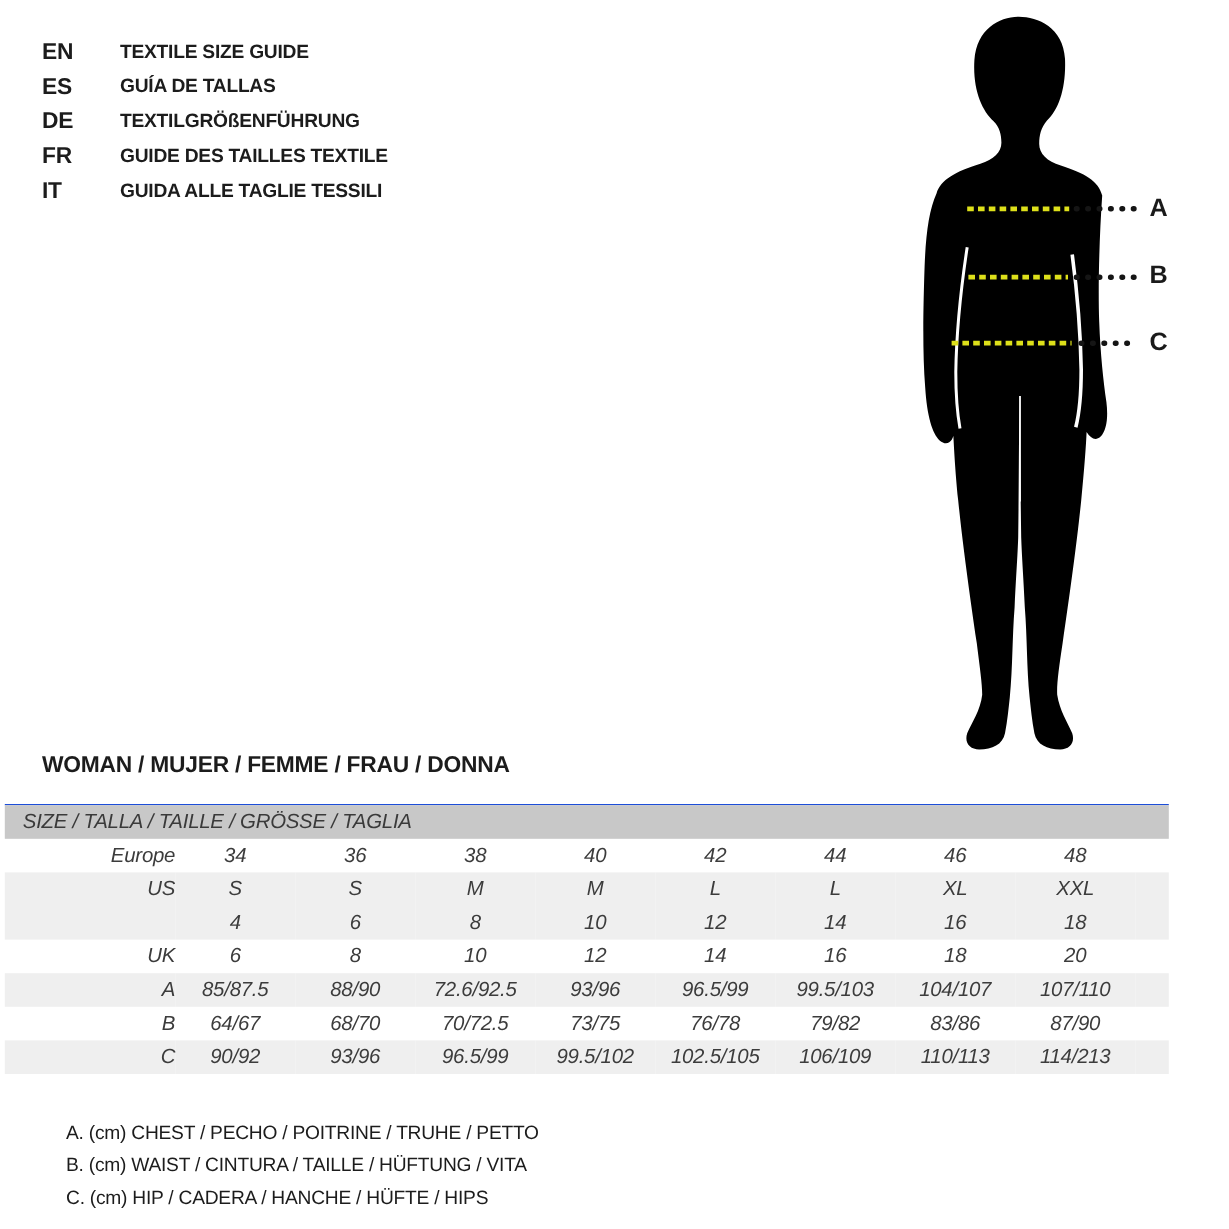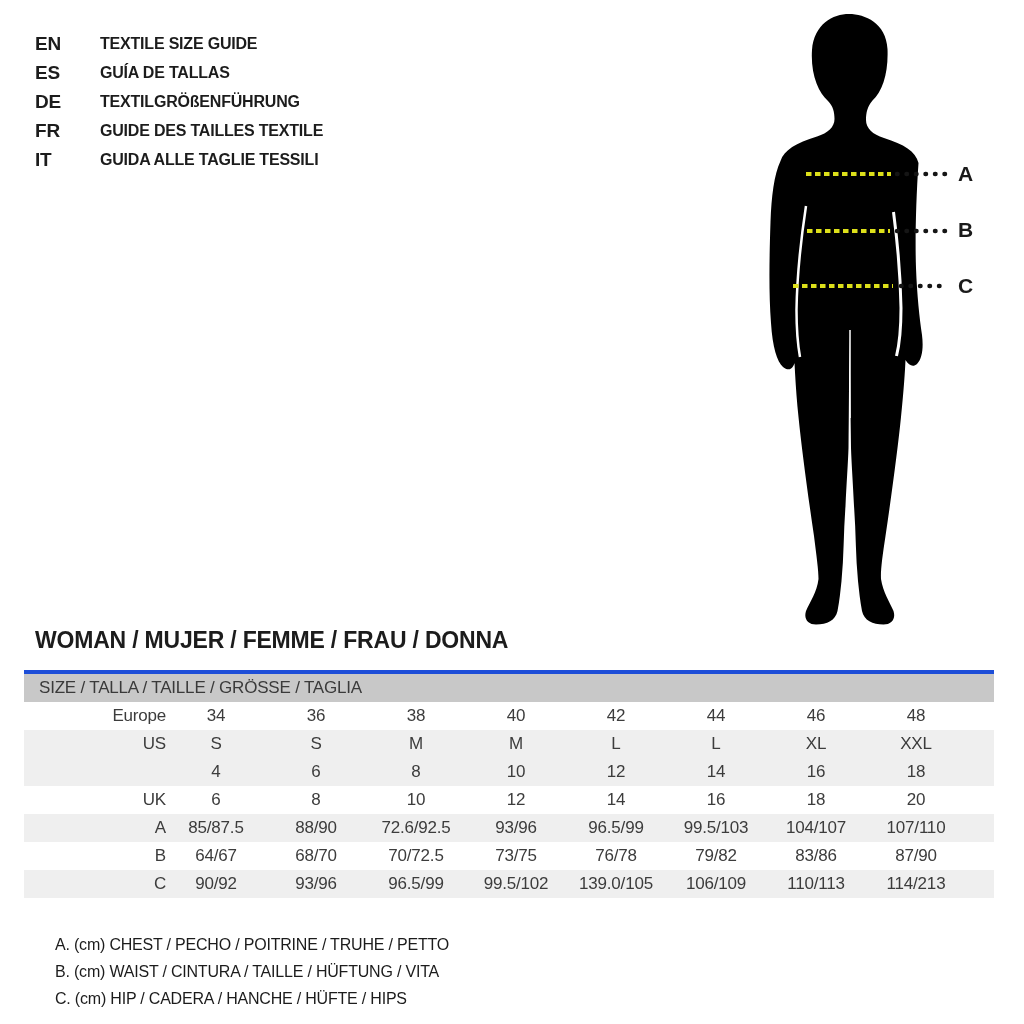--- a/index.html
+++ b/index.html
@@ -13,23 +13,23 @@
   .lang-row{display:flex;height:29px;align-items:center;}
   .lang-code{width:65px;font-size:19px;font-weight:bold;letter-spacing:-0.2px;}
   .lang-label{font-size:16px;font-weight:bold;letter-spacing:-0.2px;white-space:nowrap;}
   
   .figure-svg{position:absolute;left:750px;top:0px;width:260px;height:640px;}
   .marker-label{position:absolute;width:30px;font-size:21px;font-weight:bold;color:#1a1a1a;}
   .marker-a{left:958px;top:162px;}
   .marker-b{left:958px;top:218px;}
   .marker-c{left:958px;top:274px;}
   
-  .section-heading{position:absolute;left:35px;top:627px;font-size:23px;font-weight:bold;letter-spacing:-0.2px;}
-  
-  .table-wrap{position:absolute;left:24px;top:670px;width:970px;border-top:4px solid #1d4ed8;}
+  .section-heading{position:absolute;left:35px;top:627px;font-size:19px;font-weight:bold;letter-spacing:-0.2px;}
+  
+  .table-wrap{position:absolute;left:4px;top:670px;width:970px;border-top:1px solid #1d4ed8;font-style:italic;}
   .table-header{height:28px;line-height:28px;background:#c8c8c8;color:#3a3a3a;
     font-size:17px;padding-left:15px;letter-spacing:-0.2px;}
   table.size{width:100%;table-layout:fixed;border-collapse:collapse;font-size:17px;color:#3c3c3c;}
   table.size td{height:28px;padding:0;text-align:center;vertical-align:middle;letter-spacing:-0.2px;}
   table.size td.rowlabel{text-align:right;padding-left:15px;}
   tr.shaded{background:#efefef;}
   
   .footnotes{position:absolute;left:35px;top:931px;}
   .footnote-line{font-size:16px;font-weight:normal;line-height:27px;letter-spacing:-0.2px;white-space:nowrap;margin-left:20px;}
 </style>
@@ -200,21 +200,21 @@
           <td>83/86</td>
           <td>87/90</td>
           <td></td>
         </tr>
         <tr class="shaded" style="background: rgb(239, 239, 239);">
           <td class="rowlabel">C</td>
           <td>90/92</td>
           <td>93/96</td>
           <td>96.5/99</td>
           <td>99.5/102</td>
-          <td>139.0/105</td>
+          <td>102.5/105</td>
           <td>106/109</td>
           <td>110/113</td>
           <td>114/213</td>
           <td></td>
         </tr>
       </tbody>
   </table>
 </div>
 
 <div class="footnotes">

